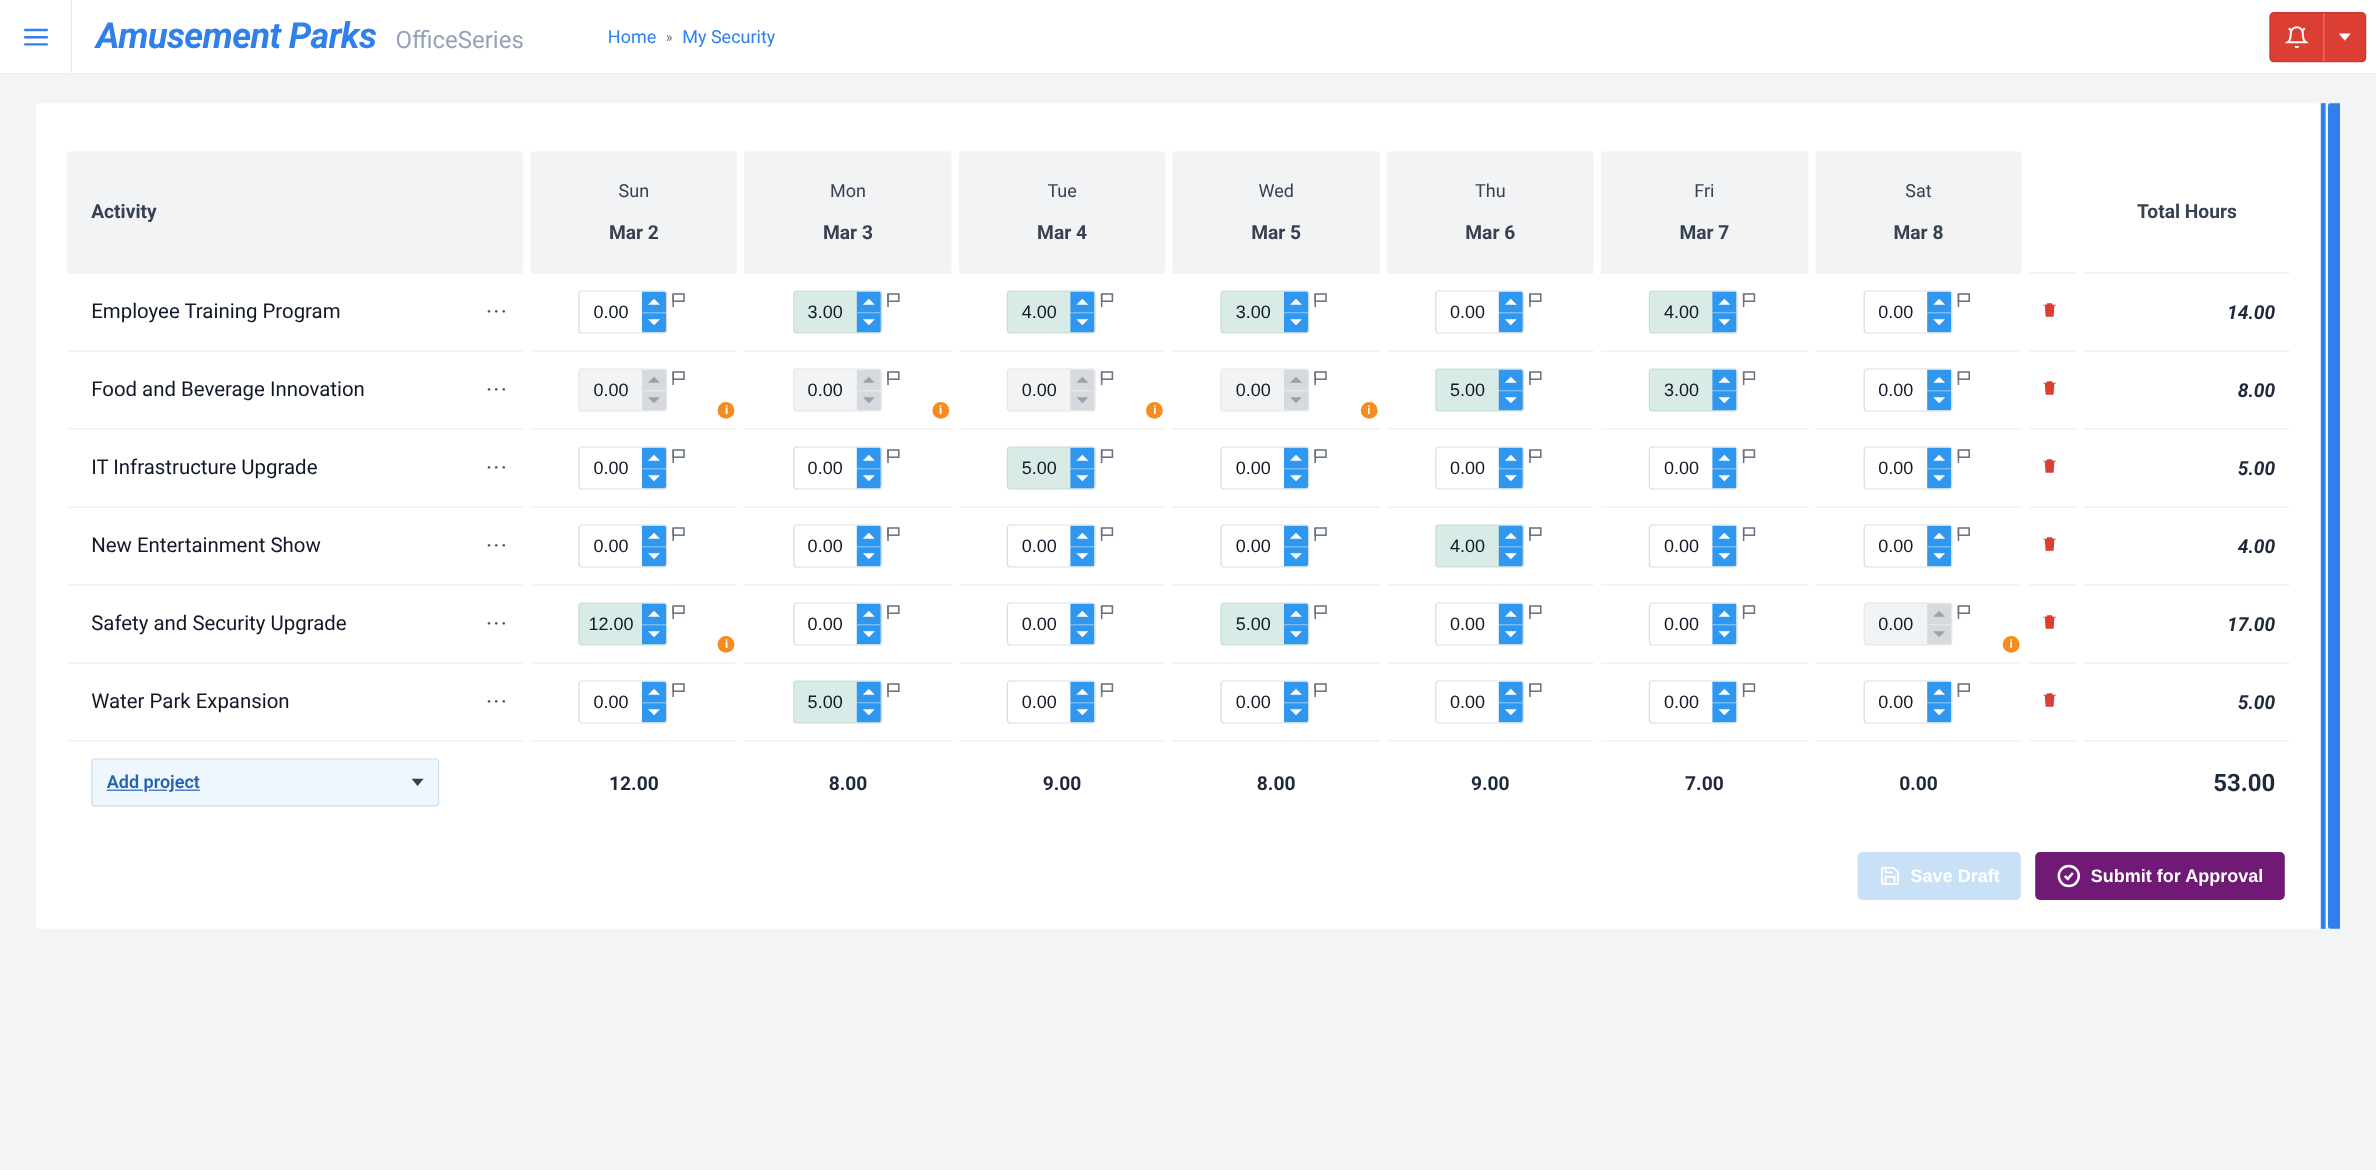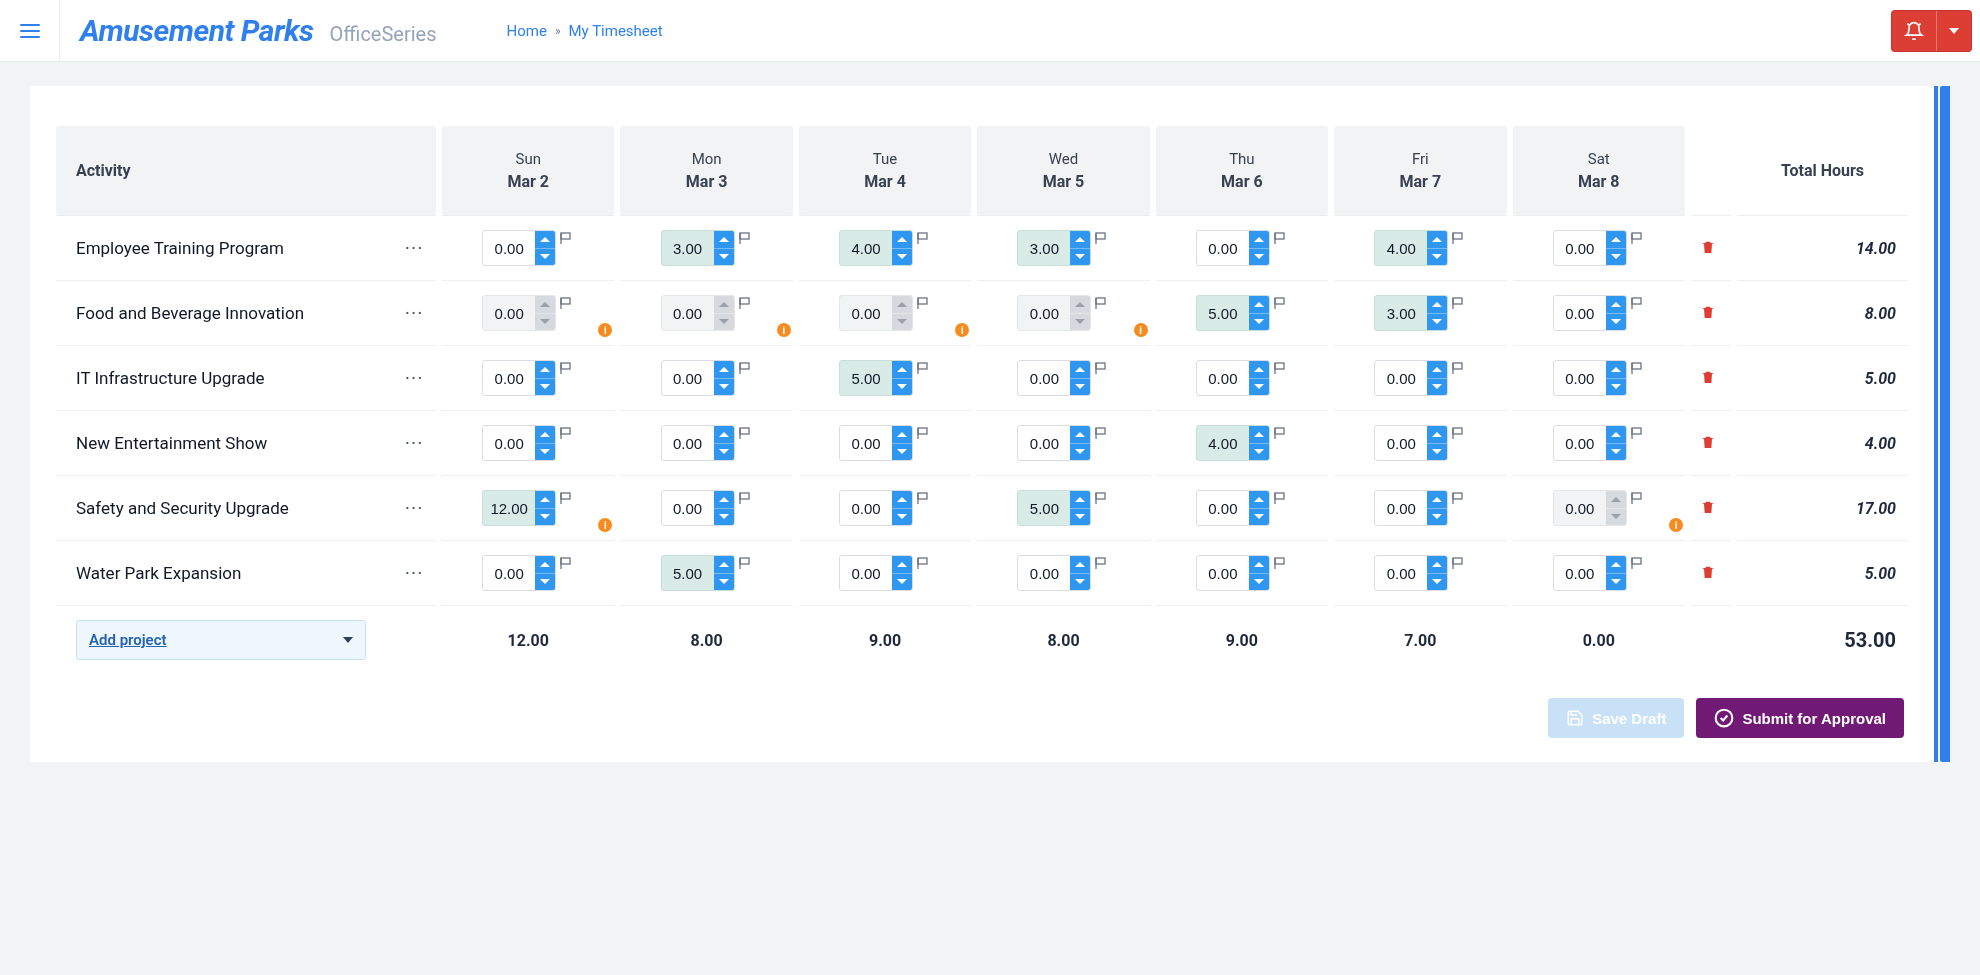--- a/index.html
+++ b/index.html
@@ -43,21 +43,21 @@
 
 .page-wrap { padding: 24px 30px; position: relative; }
 .blue-strip { position: absolute; right: 30px; top: 24px; bottom: 24px; width: 10px; background: #2f80ed; border-top-left-radius: 2px; border-bottom-left-radius: 2px;}
 .blue-strip::before { content:""; position:absolute; left:-6px; top:0; bottom:0; width:4px; background:#2f80ed;}
 .card { background: #fff; border-radius: 4px; padding: 40px 20px 24px 20px; margin-right: 16px; }
 
 
 .ts-table { width: 100%; border-collapse: separate; border-spacing: 6px 0; }
 .ts-table th { background: #f2f3f5; padding: 24px 8px; text-align: center; font-weight: 400; color: #374151; border-radius: 3px; }
 .ts-table th .dow { font-size: 15px; }
-.ts-table th .date { font-weight: 700; font-size: 16px; margin-top: 4px; }
+.ts-table th .date { font-weight: 700; font-size: 16px; margin-top: 16px; }
 .col-activity { width: 380px; text-align: left !important; padding-left: 20px !important; }
 .col-activity-th { font-weight: 700 !important; font-size: 16px !important; }
 .col-total-th { background: #fff !important; font-weight: 700 !important; font-size: 16px !important; }
 .col-del { width: 40px; background:#fff !important;}
 
 .ts-table tbody td { border-bottom: 1px solid #edeef0; padding: 14px 4px; vertical-align: middle; }
 .ts-table tbody tr:first-child td { border-top: 1px solid #edeef0; }
 .activity-cell { display: flex; align-items: center; justify-content: space-between; padding-right: 4px;}
 .activity-name { font-size: 17px; color: #111827; }
 .dots { color: #475569; letter-spacing: 2px; font-weight: 700; cursor: pointer; padding: 4px; }
@@ -106,21 +106,21 @@
         <span></span>
       </div>
   </div>
   <div class="brand">
     <span class="brand-main">Amusement Parks</span>
     <span class="brand-sub">OfficeSeries</span>
   </div>
   <div class="breadcrumbs">
     <a href="#">Home</a>
     <span class="sep">»</span>
-    <a href="#">My Timesheet</a>
+    <a href="#">My Security</a>
   </div>
   <div class="header-right">
     <div class="notif-btn">
       <div class="notif-main">
         <svg width="20" height="20" viewBox="0 0 24 24" fill="none" stroke="white" stroke-width="2">
             <path d="M18 8a6 6 0 10-12 0c0 7-3 9-3 9h18s-3-2-3-9"></path>
             <path d="M13.7 21a2 2 0 01-3.4 0"></path>
             <path d="M4 3l2 2M20 3l-2 2"></path>
           </svg>
       </div>

